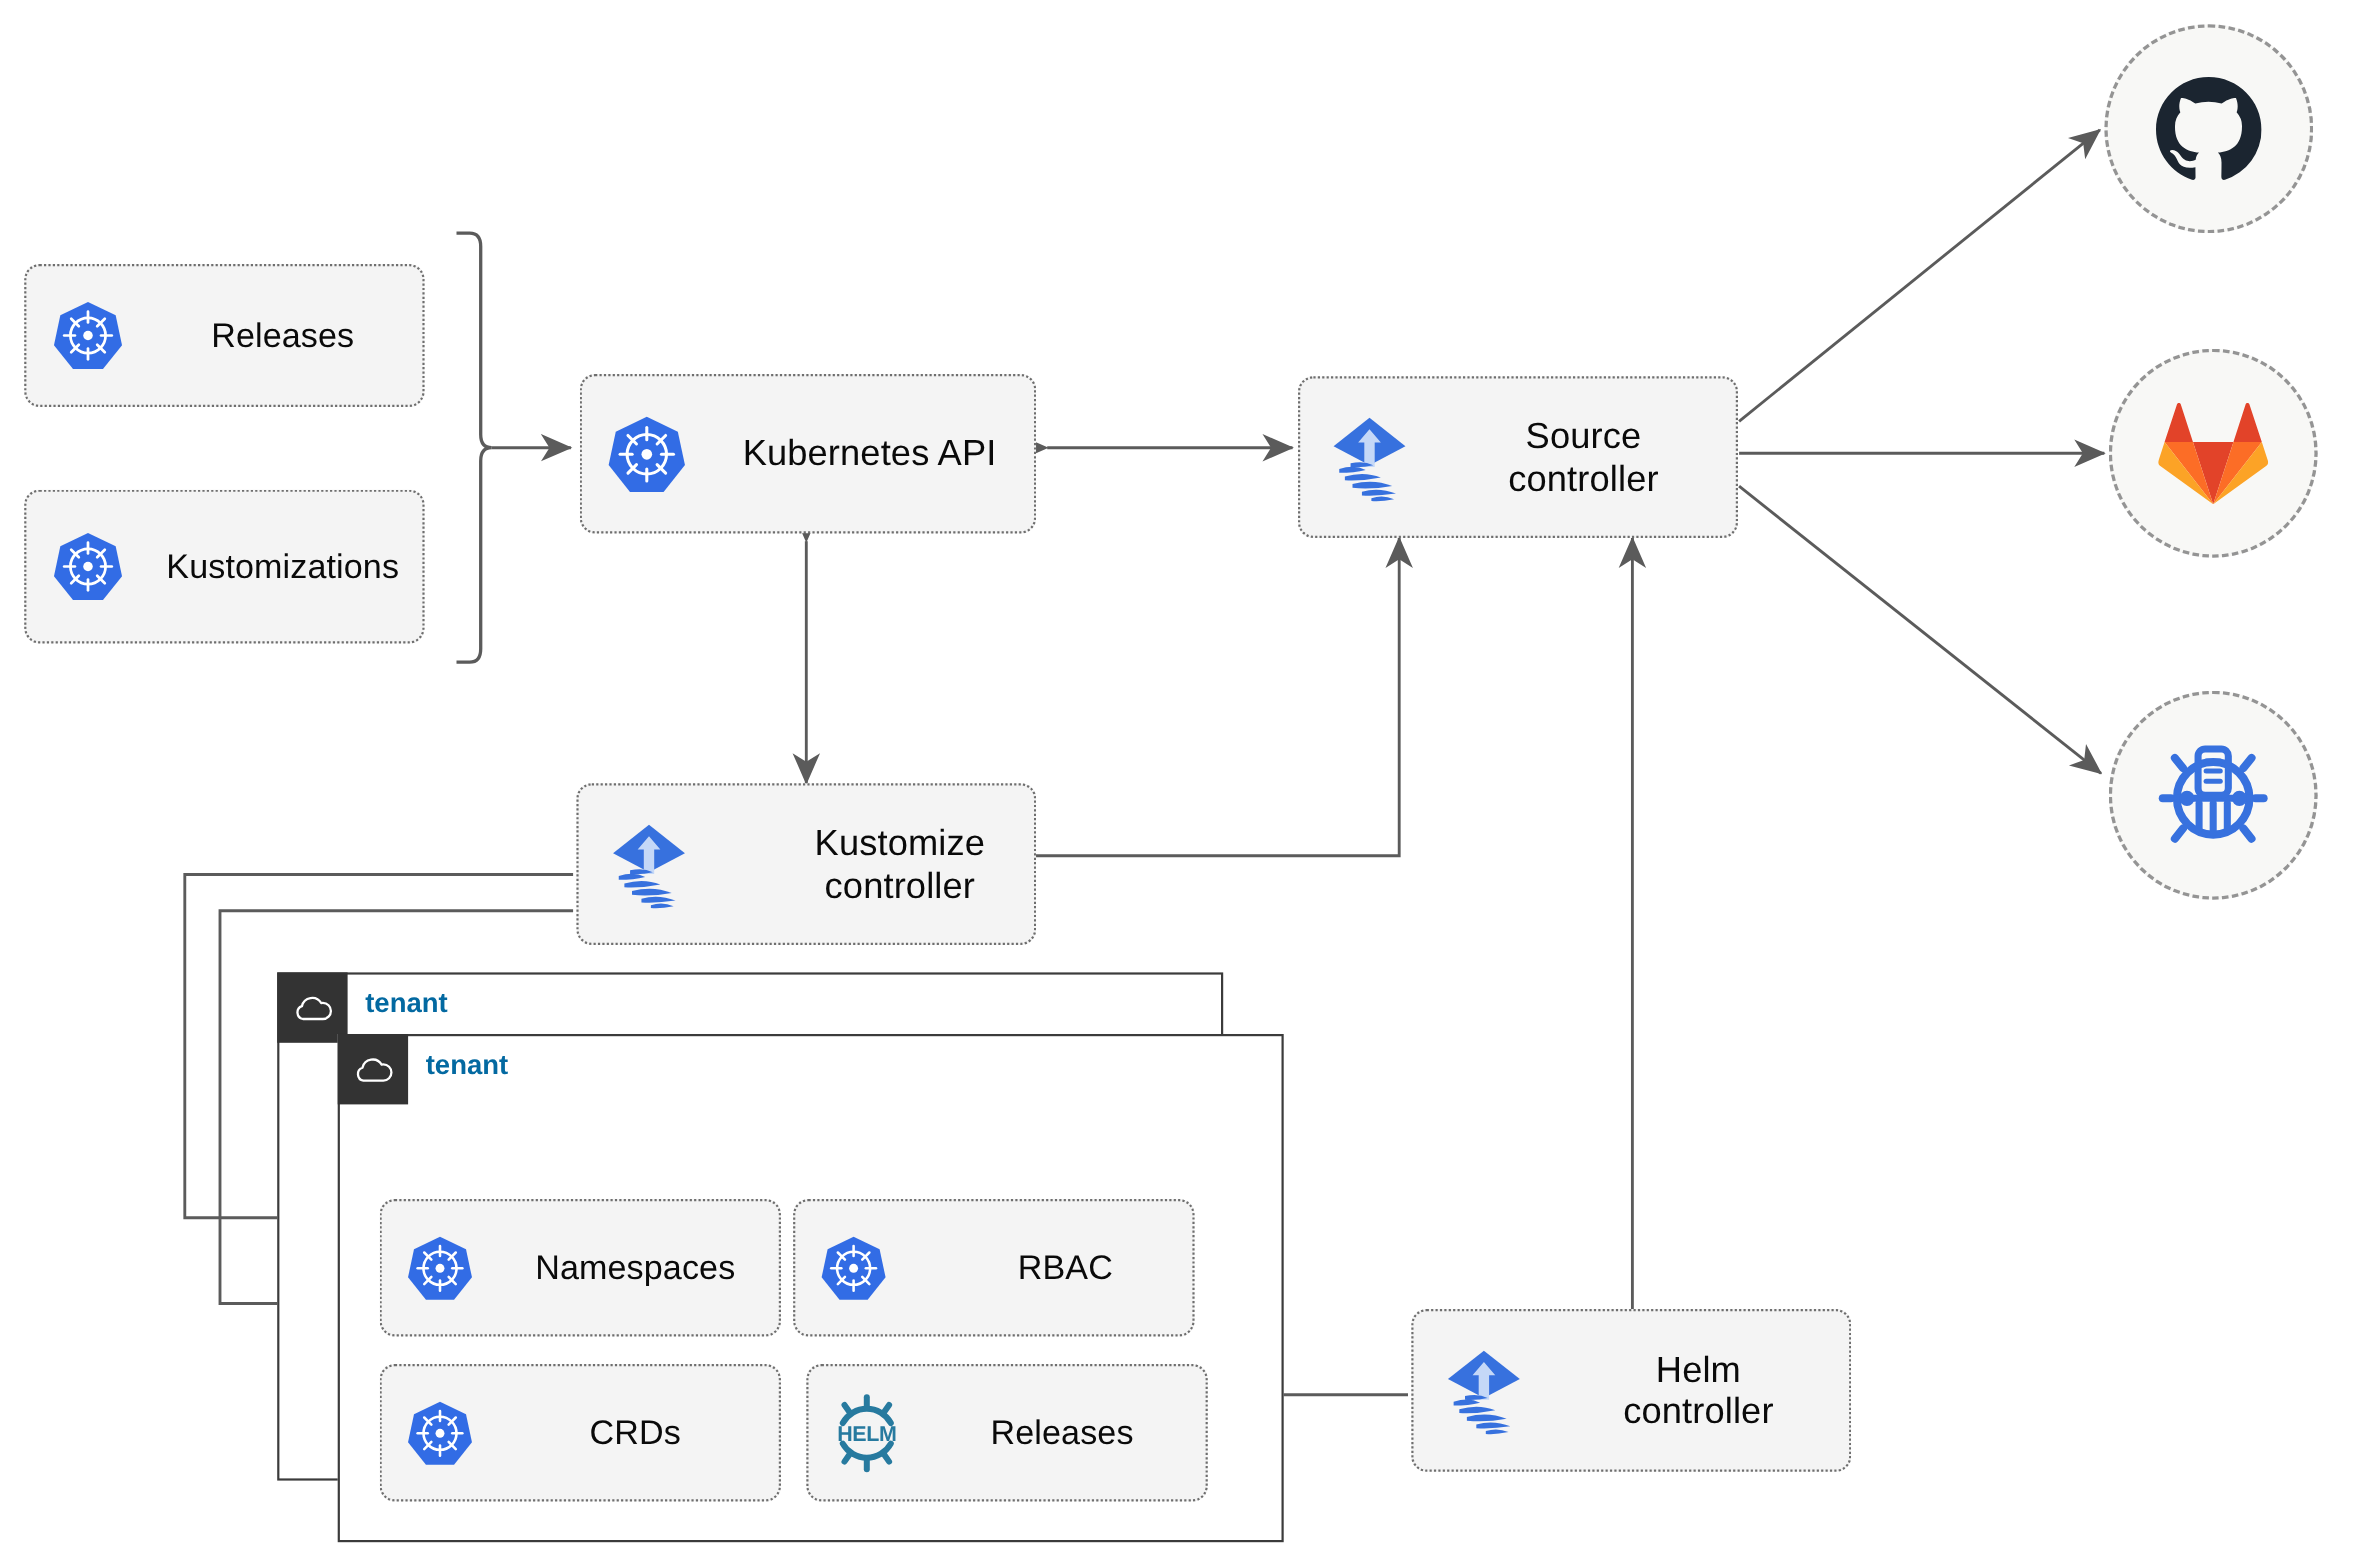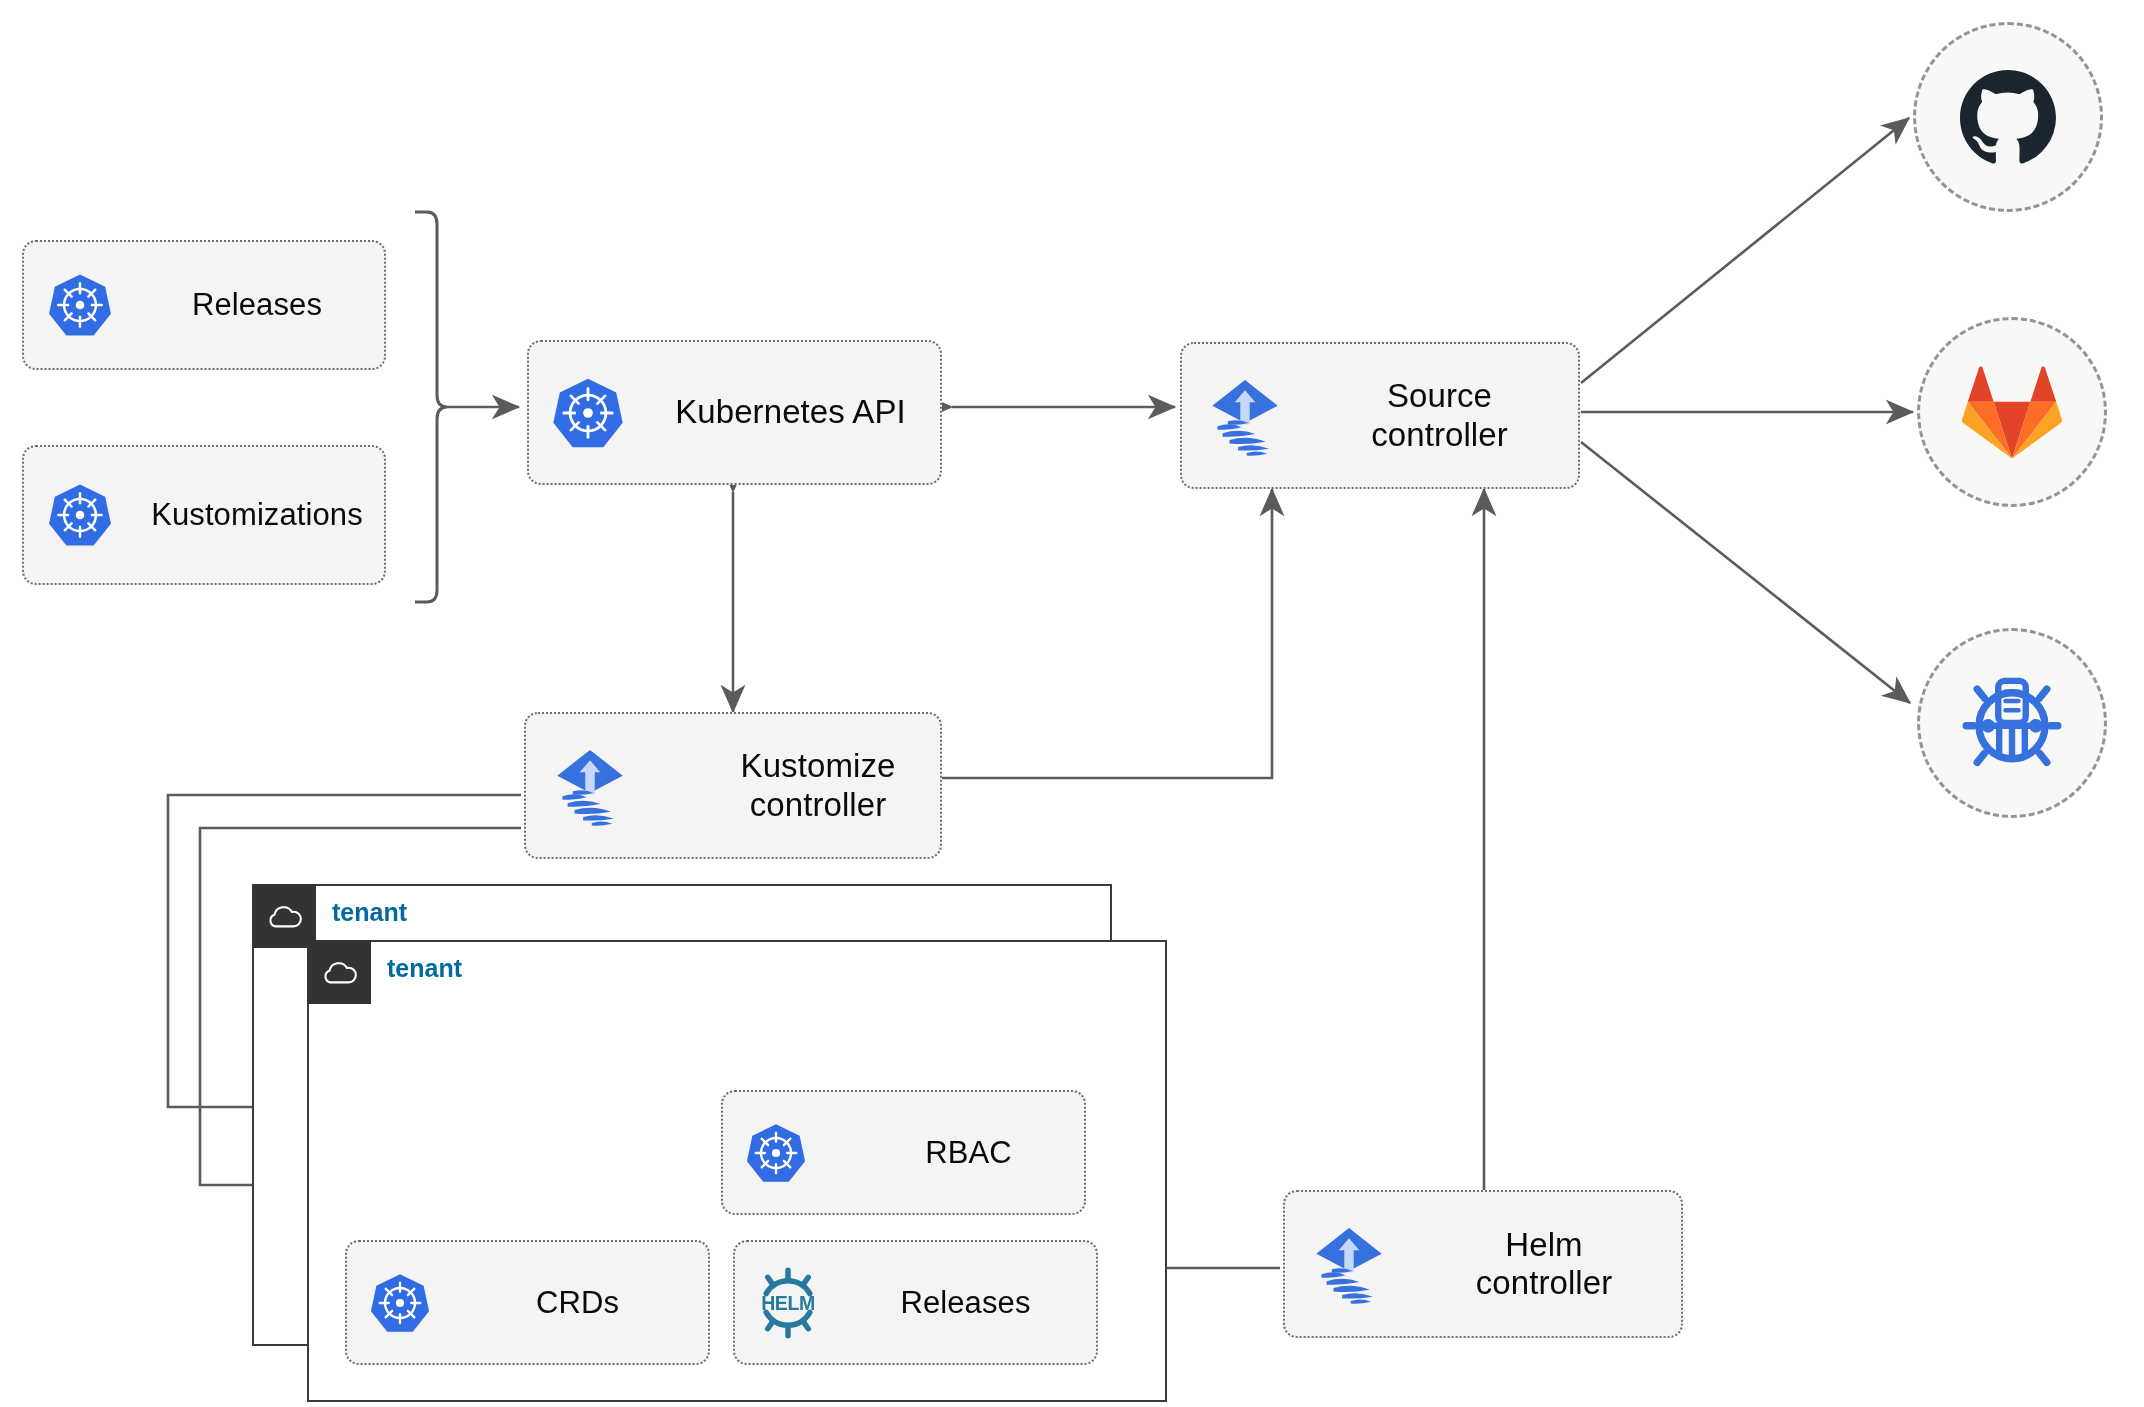--- a/index.html
+++ b/index.html
@@ -269,20 +269,40 @@
 
   <div class="tenant" style="left:307px;top:940px;width:860px;height:462px;z-index:5;">
     <div class="bar">
       <svg width="38" height="28" viewBox="0 0 44 30">
         <path d="M12 27 H33 a8.5 8.5 0 0 0 0-17 c-.6 0-1.2.1-1.8.2
                  A11 11 0 0 0 11 13.5 A7 7 0 0 0 12 27 Z" fill="none" stroke="#ffffff" stroke-width="2.4" stroke-linejoin="round"></path>
       </svg>
     </div>
     <div class="tname">tenant</div>
 
+    <div class="node" style="left:36px;top:148px;width:365px;height:125px;">
+      <span class="ico" style="width:106px;height:125px;">
+        <svg width="62" height="62" viewBox="0 0 64 64">
+          <path d="M32 2.4 L56.4 14.2 L62 40.5 L45.2 61.6 L18.8 61.6 L2 40.5 L7.6 14.2 Z" fill="#326CE5"></path>
+          <g fill="none" stroke="#ffffff" stroke-width="2.4" stroke-linecap="round">
+            <circle cx="32" cy="32" r="15.5"></circle>
+            <circle cx="32" cy="32" r="4.2" fill="#ffffff" stroke="none"></circle>
+            <line x1="32" y1="11" x2="32" y2="20.5"></line>
+              <line x1="32" y1="43.5" x2="32" y2="53"></line>
+            <line x1="11" y1="32" x2="20.5" y2="32"></line>
+              <line x1="43.5" y1="32" x2="53" y2="32"></line>
+            <line x1="17.2" y1="17.2" x2="23.9" y2="23.9"></line>
+              <line x1="40.1" y1="40.1" x2="46.8" y2="46.8"></line>
+            <line x1="46.8" y1="17.2" x2="40.1" y2="23.9"></line>
+              <line x1="23.9" y1="40.1" x2="17.2" y2="46.8"></line>
+          </g>
+        </svg>
+      </span>
+      <span class="lbl">Namespaces</span>
+    </div>
 
     <div class="node" style="left:412px;top:148px;width:365px;height:125px;gap:30px;">
       <span class="ico" style="width:106px;height:125px;">
         <svg width="62" height="62" viewBox="0 0 64 64">
           <path d="M32 2.4 L56.4 14.2 L62 40.5 L45.2 61.6 L18.8 61.6 L2 40.5 L7.6 14.2 Z" fill="#326CE5"></path>
           <g fill="none" stroke="#ffffff" stroke-width="2.4" stroke-linecap="round">
             <circle cx="32" cy="32" r="15.5"></circle>
             <circle cx="32" cy="32" r="4.2" fill="#ffffff" stroke="none"></circle>
             <line x1="32" y1="11" x2="32" y2="20.5"></line>
               <line x1="32" y1="43.5" x2="32" y2="53"></line>

